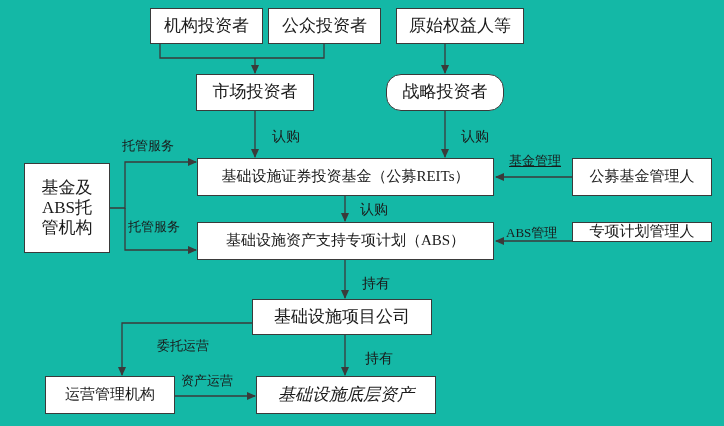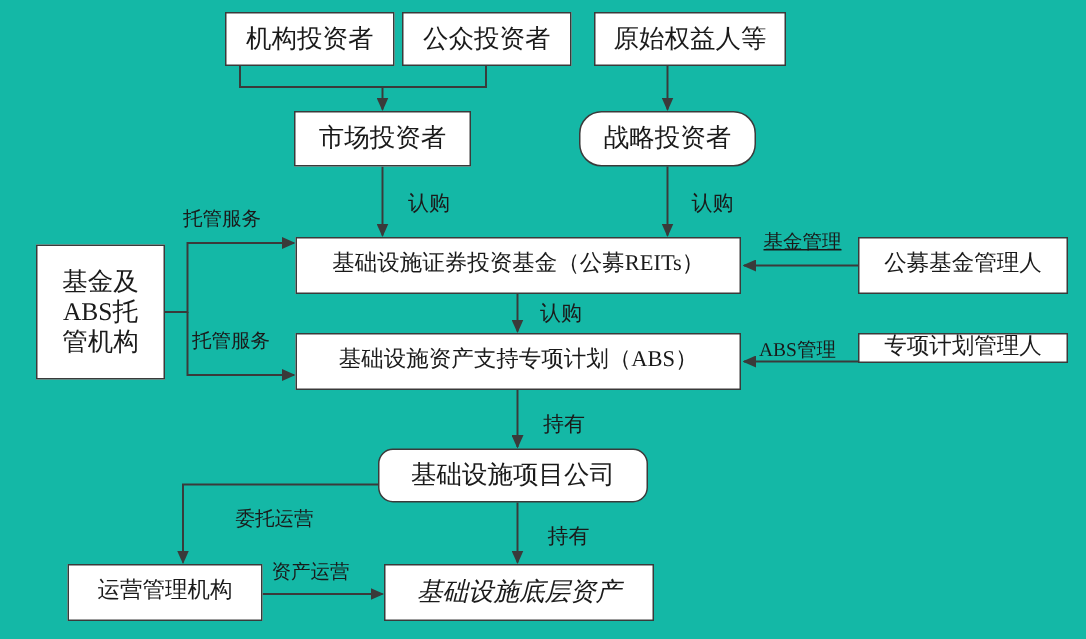--- a/index.html
+++ b/index.html
@@ -108,21 +108,21 @@
 管机构</div>
 
   <div class="node f15" style="left:197px; top:158px; width:297px; height:38px;">基础设施证券投资基金（公募REITs）</div>
 
   <div class="node f15" style="left:572px; top:158px; width:140px; height:38px;">公募基金管理人</div>
 
   <div class="node f15" style="left:197px; top:222px; width:297px; height:38px;">基础设施资产支持专项计划（ABS）</div>
 
   <div class="node f15" style="left:572px; top:222px; width:140px; height:20px;">专项计划管理人</div>
 
-  <div class="node f17" style="left:252px; top:299px; width:180px; height:36px;border-radius:10px;">基础设施项目公司</div>
+  <div class="node f17" style="left:252px; top:299px; width:180px; height:36px;">基础设施项目公司</div>
 
   <div class="node f15" style="left:45px; top:376px; width:130px; height:38px;">运营管理机构</div>
 
   <div class="node f17" style="left:256px; top:376px; width:180px; height:38px;font-style:italic;">基础设施底层资产</div>
 
   <div class="edge-label f14" style="left:272px; top:130px;">认购</div>
 
   <div class="edge-label f14" style="left:461px; top:130px;">认购</div>
 
   <div class="edge-label f13" style="left:122px; top:139px;">托管服务</div>

